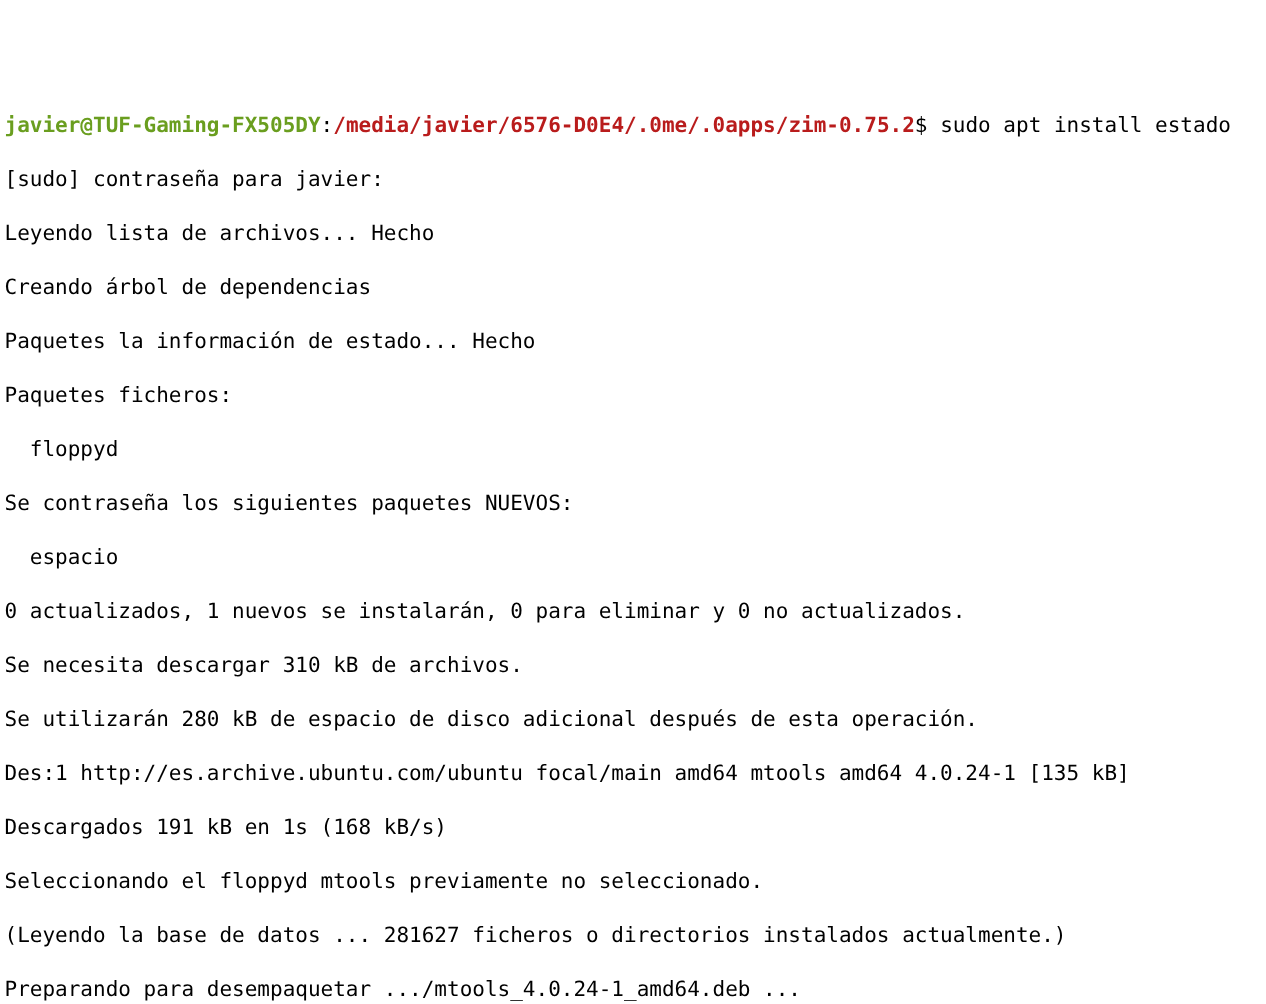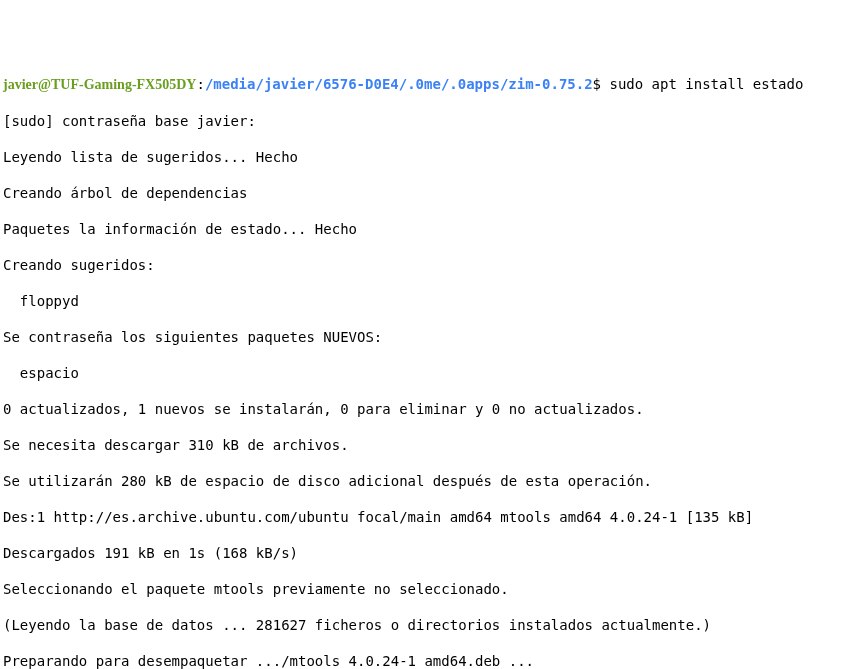--- a/index.html
+++ b/index.html
@@ -8,45 +8,45 @@
       font-family: "DejaVu Sans Mono", "Liberation Mono", Consolas, monospace;
       font-size: 14px;
       line-height: 18px;
       padding: 3px 3px;
       color: #000000;
       white-space: pre;
       overflow: hidden;
       width: 844px;
       height: 669px;
     }
-    .user { color: #6a9e1f; font-weight: bold; font-family: Liberation Serif, serif; }
-    .path { color: #3b82f6; font-weight: bold; }
+    .user { color: #6a9e1f; font-weight: bold; }
+    .path { color: #b91c1c; font-weight: bold; }
     .text { color: #000000; }
     .row { display: block; }
   </style>
 </head>
 <body>
 
 
 
 <span class="row"><span class="user">javier@TUF-Gaming-FX505DY</span><span class="text">:</span><span class="path">/media/javier/6576-D0E4/.0me/.0apps/zim-0.75.2</span><span class="text">$ </span><span class="text">sudo apt install estado</span></span>
-<span class="row text">[sudo] contraseña base javier: </span>
-<span class="row text">Leyendo lista de sugeridos... Hecho</span>
+<span class="row text">[sudo] contraseña para javier: </span>
+<span class="row text">Leyendo lista de archivos... Hecho</span>
 <span class="row text">Creando árbol de dependencias       </span>
 <span class="row text">Paquetes la información de estado... Hecho</span>
-<span class="row text">Creando sugeridos:</span>
+<span class="row text">Paquetes ficheros:</span>
 <span class="row text">  floppyd</span>
 <span class="row text">Se contraseña los siguientes paquetes NUEVOS:</span>
 <span class="row text">  espacio</span>
 <span class="row text">0 actualizados, 1 nuevos se instalarán, 0 para eliminar y 0 no actualizados.</span>
 <span class="row text">Se necesita descargar 310 kB de archivos.</span>
 <span class="row text">Se utilizarán 280 kB de espacio de disco adicional después de esta operación.</span>
 <span class="row text">Des:1 http://es.archive.ubuntu.com/ubuntu focal/main amd64 mtools amd64 4.0.24-1 [135 kB]</span>
 <span class="row text">Descargados 191 kB en 1s (168 kB/s)</span>
-<span class="row text">Seleccionando el paquete mtools previamente no seleccionado.</span>
+<span class="row text">Seleccionando el floppyd mtools previamente no seleccionado.</span>
 <span class="row text">(Leyendo la base de datos ... 281627 ficheros o directorios instalados actualmente.)</span>
 <span class="row text">Preparando para desempaquetar .../mtools_4.0.24-1_amd64.deb ...</span>
 
 
 
 
 
 
 
 

